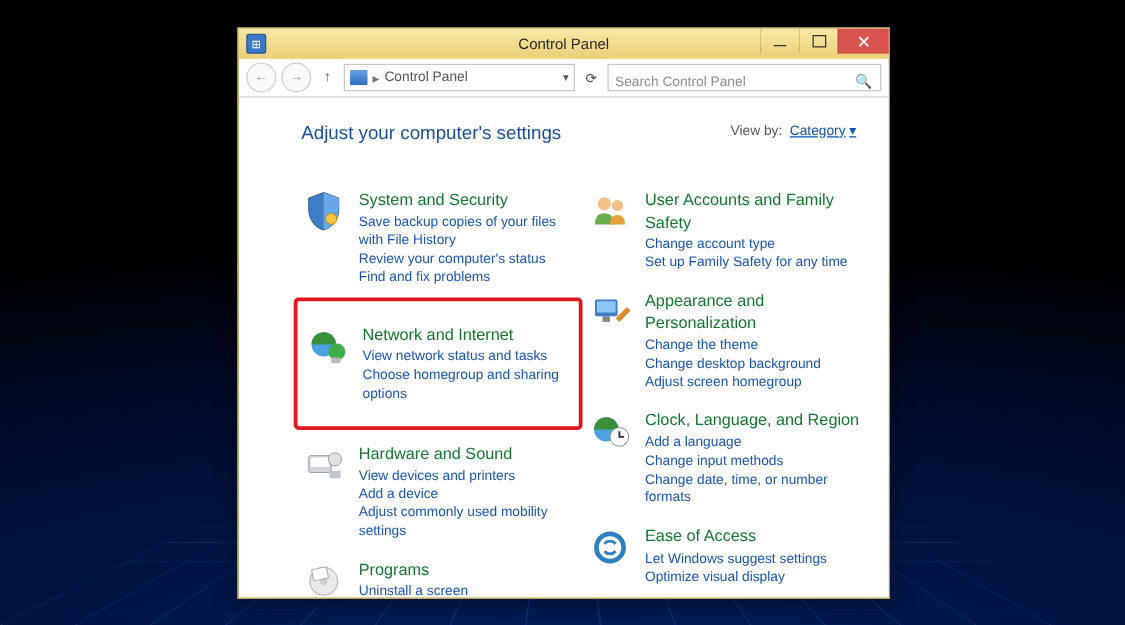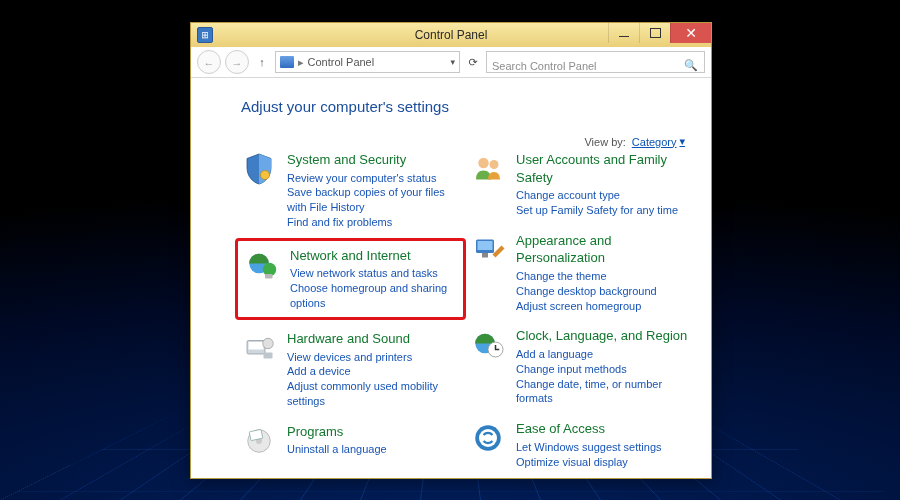--- a/index.html
+++ b/index.html
@@ -36,31 +36,31 @@
   .address{flex:0 0 175px;height:20px;border:1px solid #c7c7c7;background:#fff;display:flex;align-items:center;padding:0 4px;gap:4px;}
   .address .aicon{width:14px;height:12px;background:linear-gradient(#6aa0e4,#2f6cc0);border-radius:1px;}
   .address .sep{color:#777;}
   .addrdrop{color:#555;margin-left:auto;font-size:9px;}
   .refresh{width:18px;text-align:center;color:#444;}
   .search{flex:1;height:20px;border:1px solid #c7c7c7;display:flex;align-items:flex-end;padding:0 5px;color:#8d8d8d;position:relative;}
   .search .mag{position:absolute;right:6px;color:#666;}
   
   .body{position:absolute;top:55px;bottom:0;left:0;right:0;padding:20px 22px 8px 50px;overflow:hidden;}
   .heading{color:#1a4e9c;font-size:15px;margin-bottom:4px;}
-  .viewby{position:absolute;right:26px;top:20px;font-size:11px;display:flex;align-items:center;gap:6px;margin-top:37px;}
+  .viewby{position:absolute;right:26px;top:20px;font-size:11px;display:flex;align-items:center;gap:6px;}
   .viewby .lbl{color:#555;}
   .viewby .val{color:#0a54b3;display:flex;align-items:center;gap:3px;text-decoration:underline;}
   .cols{display:flex;gap:10px;margin-top:36px;}
   .col{flex:1;}
   .cat{display:flex;gap:10px;margin-bottom:14px;position:relative;}
   .cat .ic{width:36px;height:36px;flex:none;}
   .cat .txt{font-size:11px;line-height:1.35;}
   .cat .title{color:#12772e;font-size:13px;margin-bottom:2px;}
   .cat .lnk{color:#1855b5;display:block;}
-  .redbox{border:3px solid #e1131b;border-radius:4px;padding:6px 6px;margin:-6px -6px 10px -6px;}
+  .redbox{border:3px solid #e1131b;border-radius:4px;padding:18px 6px;margin:-6px -6px 10px -6px;}
   svg{display:block;}
 </style>
 </head>
 <body>
 
 <div class="backdrop"></div>
 <div class="grid"></div>
 
 <div class="window">
   <div class="titlebar">
@@ -111,22 +111,22 @@
           <div class="cat">
             <div class="ic">
               <svg viewBox="0 0 48 48" width="36" height="36">
                 <path d="M24 4 L40 10 V22 C40 34 32 42 24 44 C16 42 8 34 8 22 V10 Z" fill="#3f7ec4" stroke="#1e4f87" stroke-width="1"></path>
                 <path d="M24 4 L40 10 V22 C40 34 32 42 24 44 V4" fill="#6aa7e8"></path>
                 <circle cx="32" cy="32" r="6" fill="#f4c23d" stroke="#b98b12"></circle>
               </svg>
             </div>
             <div class="txt">
               <div class="title">System and Security</div>
+              <span class="lnk">Save backup copies of your files with File History</span>
               <span class="lnk">Review your computer's status</span>
-              <span class="lnk">Save backup copies of your files with File History</span>
               <span class="lnk">Find and fix problems</span>
             </div>
           </div>
           <div class="cat redbox">
             <div class="ic">
               <svg viewBox="0 0 48 48" width="36" height="36">
                 <circle cx="20" cy="22" r="13" fill="#4aa3e0"></circle>
                 <path d="M7 22 A13 13 0 0 1 33 22" fill="#3a8f3a"></path>
                 <circle cx="34" cy="30" r="9" fill="#3fae49"></circle>
                 <rect x="28" y="36" width="10" height="6" rx="1" fill="#b8b8b8"></rect>
@@ -157,21 +157,21 @@
           <div class="cat">
             <div class="ic">
               <svg viewBox="0 0 48 48" width="36" height="36">
                 <circle cx="24" cy="24" r="15" fill="#e8e8e8" stroke="#aaa"></circle>
                 <circle cx="24" cy="24" r="4" fill="#ccc"></circle>
                 <rect x="12" y="10" width="16" height="12" rx="1" fill="#fff" stroke="#8aa" transform="rotate(-12 20 16)"></rect>
               </svg>
             </div>
             <div class="txt">
               <div class="title">Programs</div>
-              <span class="lnk">Uninstall a language</span>
+              <span class="lnk">Uninstall a screen</span>
             </div>
           </div>
         </div>
       <div class="col" id="col-right">
           <div class="cat">
             <div class="ic">
               <svg viewBox="0 0 48 48" width="36" height="36">
                 <circle cx="18" cy="16" r="7" fill="#f2c089"></circle>
                 <path d="M8 38 Q8 26 18 26 Q28 26 28 38 Z" fill="#6aae4a"></path>
                 <circle cx="32" cy="18" r="6" fill="#f2c089"></circle>

